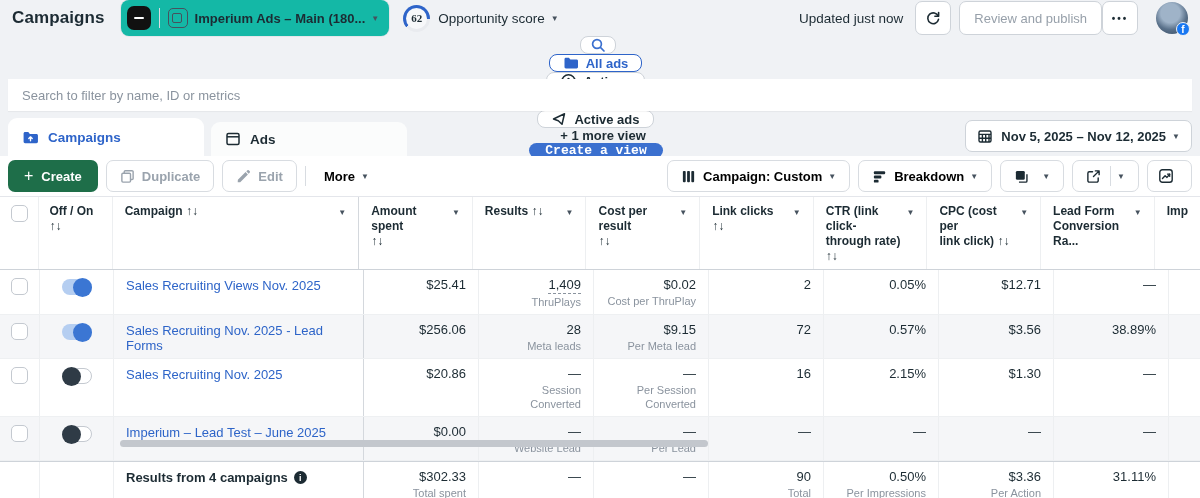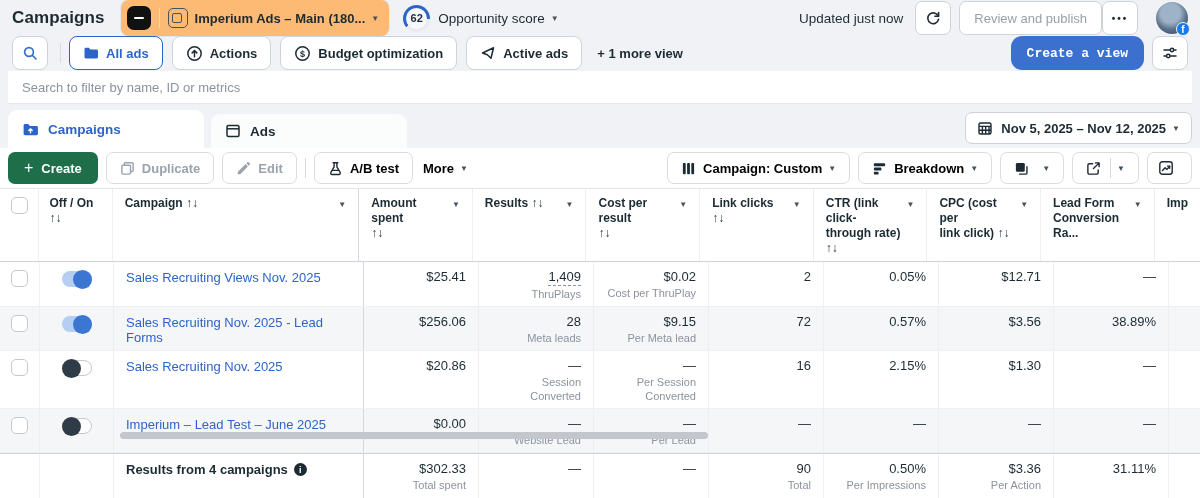--- a/index.html
+++ b/index.html
@@ -9,47 +9,47 @@
     background:#f0f2f5; color:#1c2b33; font-size:13px;
     display:flex; flex-direction:column;
   }
   .caret { font-size:8px; color:#46525e; margin-left:6px; }
   .vdiv { width:1px; height:20px; background:#d8dce1; margin:0 8px; }
 
   
   .topbar { height:46px; display:flex; align-items:center; justify-content:space-between; padding:0 12px; }
   .topbar-left, .topbar-right { display:flex; align-items:center; }
   .page-title { font-size:17px; font-weight:bold; margin-right:16px; letter-spacing:.1px; }
-  .acct-pill { background:#fdba74; border-radius:8px; height:36px; display:flex; align-items:center;
+  .acct-pill { background:#14b8a6; border-radius:8px; height:36px; display:flex; align-items:center;
     padding:0 10px 0 6px; box-shadow:0 0 0 1px #e4e6ea; cursor:pointer; }
   .biz-ico { width:24px; height:24px; background:#111; border-radius:7px; display:flex; align-items:center; justify-content:center; }
   .biz-ico::after { content:""; width:10px; height:2.5px; background:#fff; border-radius:2px; }
   .adacct-ico { width:20px; height:20px; border:1.6px solid #46525e; border-radius:5px; position:relative; margin-right:7px; }
   .adacct-ico::before { content:""; position:absolute; left:3px; top:4px; width:8px; height:8px; border:1.4px solid #46525e; border-radius:2px; }
   .acct-label { font-weight:bold; font-size:13px; }
   .opp { display:flex; align-items:center; margin-left:14px; cursor:pointer; }
   .ring { width:27px; height:27px; border-radius:50%; position:relative; margin-right:8px;
     background:conic-gradient(from 230deg, #2e64c9 0 62%, #e9ebef 62% 100%); }
   .ring::before { content:""; position:absolute; inset:3px; background:#f7f8fa; border-radius:50%; }
-  .ring b { position:absolute; inset:0; display:flex; align-items:center; justify-content:center; font-size:11px; }
+  .ring b { position:absolute; inset:0; display:flex; align-items:center; justify-content:center; font-size:11px;font-family:Liberation Serif, serif; }
   .opp-label { font-size:13.5px; color:#1c2b33; }
   .updated { color:#1c2b33; font-size:13.5px; margin-right:12px; }
   .icon-btn { width:36px; height:34px; background:#fff; border:1px solid #ced3d9; border-radius:7px;
     display:flex; align-items:center; justify-content:center; cursor:pointer; font-size:15px; color:#1c2b33; margin-right:8px; }
   .btn { background:#fff; border:1px solid #ced3d9; border-radius:7px; height:34px; padding:0 14px;
     font-size:13px; cursor:pointer; font-family:inherit; }
   .btn.disabled { color:#97a0aa; }
   .dots { letter-spacing:2px; font-size:10px; font-weight:bold; }
   .avatar { width:32px; height:32px; border-radius:50%; margin-left:10px; position:relative; cursor:pointer;
     background:radial-gradient(circle at 45% 35%, #9fb3c8 0 35%, #5a718a 60%, #32465c); }
   .fb-badge { position:absolute; right:-2px; bottom:-2px; width:14px; height:14px; background:#1877f2;
     border-radius:50%; color:#fff; font-size:10px; font-weight:bold; display:flex; align-items:center; justify-content:center; border:1.5px solid #f0f2f5; }
 
   
-  .viewsbar { height:42px; display:flex; align-items:center; padding:0 12px; }
+  .viewsbar { height:42px; display:flex; align-items:center; padding:0 12px;flex-direction:column; }
   .view-pill { height:34px; background:#fff; border:1px solid #ced3d9; border-radius:8px; display:flex;
     align-items:center; padding:0 13px; margin-right:9px; cursor:pointer; font-size:13px; font-weight:bold; color:#1c2b33; }
   .view-pill svg, .view-pill .pill-glyph { margin-right:7px; }
   .view-pill.active { border:1px solid #2e64c9; color:#2e64c9; }
   .sq-btn { width:36px; height:34px; background:#fff; border:1px solid #ced3d9; border-radius:8px;
     display:flex; align-items:center; justify-content:center; cursor:pointer; margin-right:4px; }
   .more-view { font-size:13px; font-weight:bold; color:#1c2b33; margin-left:6px; cursor:pointer; }
   .spacer { flex:1; }
   .create-view { background:#3b70cf; color:#fff; border:none; border-radius:11px; height:34px; padding:0 16px;
     font-size:13px; font-weight:bold; cursor:pointer; font-family:Liberation Mono, monospace; margin-right:8px; }
@@ -243,27 +243,20 @@
       </svg>
       <span>Duplicate</span>
     </button>
     <button class="tool-btn dim">
       <svg class="glyph" width="15" height="15" viewBox="0 0 16 16" fill="#9aa3ad">
         <path d="M2 11.5L10.2 3.3l2.5 2.5L4.5 14 1.8 14.2 2 11.5zM11 2.5l1.2-1.2a1 1 0 0 1 1.4 0l1.1 1.1a1 1 0 0 1 0 1.4L13.5 5 11 2.5z"></path>
       </svg>
       <span>Edit</span>
     </button>
     <span class="vdiv"></span>
-    <button class="tool-btn" style="margin-left:0;">
-      <svg class="glyph" width="15" height="15" viewBox="0 0 16 16" fill="none" stroke="#1c2b33" stroke-width="1.5" stroke-linecap="round" stroke-linejoin="round">
-        <path d="M5.5 1.8h5M6.5 1.8v4.4l-3.4 5.9A1.5 1.5 0 0 0 4.4 14.4h7.2a1.5 1.5 0 0 0 1.3-2.3L9.5 6.2V1.8"></path>
-        <path d="M4.6 10h6.8"></path>
-      </svg>
-      <span>A/B test</span>
-    </button>
     <button class="tool-text">
       <span>More</span>
       <span class="caret">▼</span>
     </button>
     <span class="spacer"></span>
     <button class="tool-btn">
       <svg class="glyph" width="15" height="15" viewBox="0 0 16 16" fill="#1c2b33">
         <rect x="2" y="2" width="3" height="12" rx="1"></rect>
           <rect x="6.5" y="2" width="3" height="12" rx="1"></rect>
           <rect x="11" y="2" width="3" height="12" rx="1"></rect>

